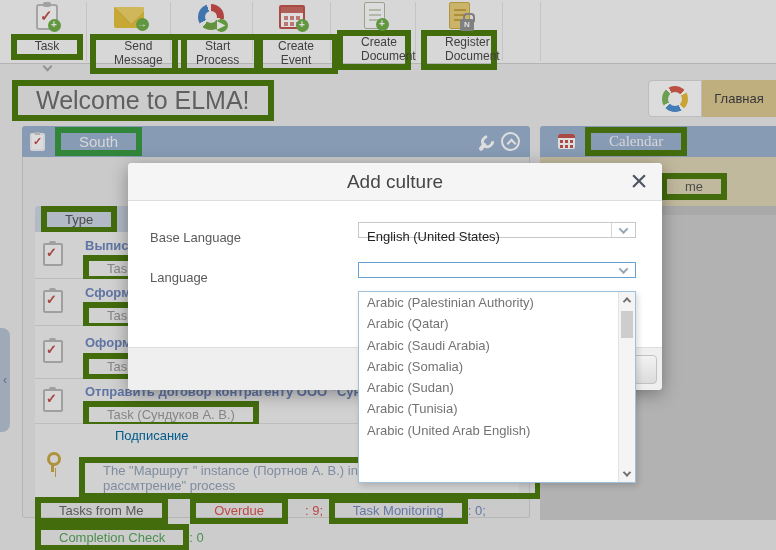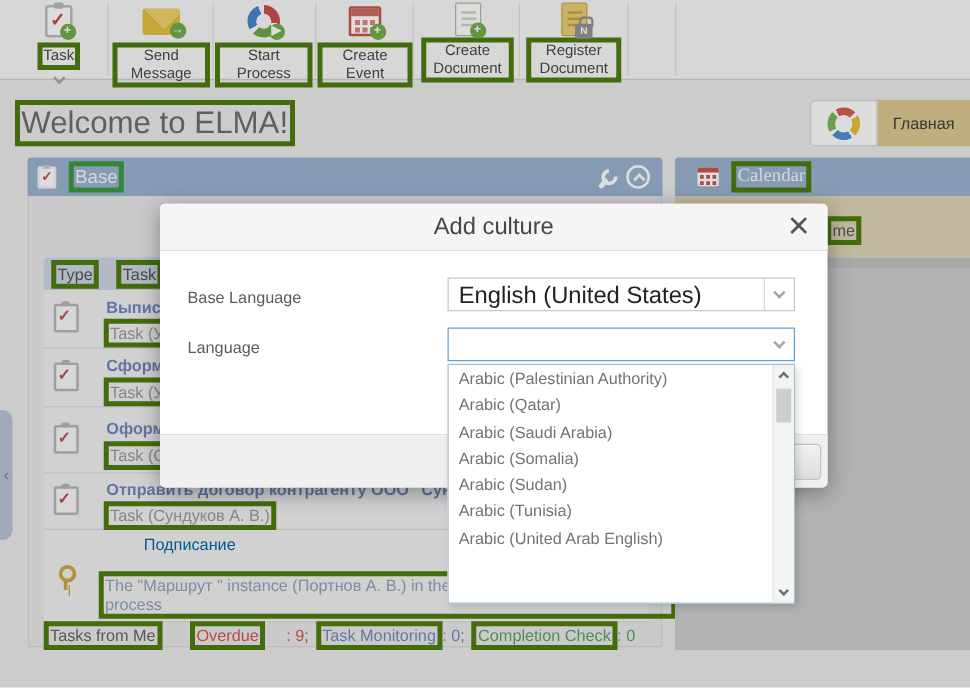--- a/index.html
+++ b/index.html
@@ -1,19 +1,19 @@
 <!DOCTYPE html>
 <html><head>
 <meta charset="utf-8">
 <style>
   * { margin:0; padding:0; box-sizing:border-box; }
   html,body { width:776px; height:550px; font-family:"Liberation Sans", sans-serif; }
   #stage { position:relative; width:776px; height:550px; background:#ebebeb; overflow:hidden; }
 
-  .gbox { display:inline-block; border:4px solid #4d7c0f; padding:0 1px; }
+  .gbox { display:inline-block; border:6px solid #4d7c0f; padding:0 18px; }
 
   
   #toolbar { position:absolute; left:0; top:0; width:776px; height:64px; background:#f7f7f7; border-bottom:1px solid #cfcfcf; }
   .tb-sep { position:absolute; top:2px; bottom:2px; width:1px; background:#e2e2e2; }
   .tb-btn { position:absolute; top:0; height:64px; text-align:center; cursor:pointer; }
   .tb-label { font-size:12px; color:#4a4a4a; line-height:1.15; }
   .tb-ico-wrap { position:relative; height:34px; display:flex; align-items:center; justify-content:center; }
   .badge { position:absolute; width:13px; height:13px; border-radius:50%; background:#6fae49; color:#fff; font-size:10px; line-height:12px; text-align:center; font-weight:bold; }
   
   .clipboard { position:relative; width:22px; height:26px; border:2px solid #bdbdbd; border-radius:3px; background:#fdfdfd; }
@@ -97,21 +97,21 @@
 
   
   #dim { position:absolute; inset:0; background:rgba(0,0,0,0.13); z-index:50; }
 
   
   #modal { position:absolute; left:128px; top:163px; width:534px; height:227px; background:#fff; border-radius:4px; box-shadow:0 4px 18px rgba(0,0,0,0.35); z-index:100; }
   #m-hdr { position:absolute; left:0; right:0; top:0; height:38px; background:#f5f5f5; border-bottom:1px solid #ddd; border-radius:4px 4px 0 0; }
   #m-title { position:absolute; left:0; right:0; top:8px; text-align:center; font-size:19px; color:#464646; }
   #m-close { position:absolute; right:8px; top:-1px; width:30px; height:38px; font-size:30px; font-weight:300; color:#4d5560; text-align:center; line-height:38px; cursor:pointer; }
   .m-label { position:absolute; left:22px; font-size:13px; color:#5b5b5b; }
-  .m-select { position:absolute; left:230px; width:278px; height:27px; background:#fff; border:1px solid #c8c8c8; font-size:19px; color:#222; line-height:27px; padding-left:8px; }
+  .m-select { position:absolute; left:230px; width:278px; height:16px; background:#fff; border:1px solid #c8c8c8; font-size:13px; color:#222; line-height:27px; padding-left:8px; }
   .sel-arrow { position:absolute; right:0; top:0; bottom:0; width:24px; border-left:1px solid #d5d5d5; display:flex; align-items:center; justify-content:center; }
   .sel-arrow .chv { width:7px; height:7px; border-right:2px solid #9aa7b5; border-bottom:2px solid #9aa7b5; transform:rotate(45deg) translate(-1px,-1px); }
   #combo-lang { border:1px solid #66a1d4; }
   #m-footer { position:absolute; left:0; right:0; bottom:0; height:43px; background:#efefef; border-top:1px solid #ddd; border-radius:0 0 4px 4px; }
   #m-action { position:absolute; right:5px; top:7px; width:57px; height:29px; background:linear-gradient(#f2f2f2,#dcdcdc); border:1px solid #c2c2c2; border-radius:4px; }
 
   
   #ddlist { position:absolute; left:358px; top:291px; width:278px; height:192px; background:#fff; border:1px solid #9fc0d8; z-index:120; box-shadow:2px 3px 6px rgba(0,0,0,0.15); }
   .dd-item { height:21.3px; line-height:21.3px; padding-left:8px; font-size:13px; color:#737373; white-space:nowrap; cursor:pointer; }
   #dd-scroll { position:absolute; right:0; top:0; bottom:0; width:17px; background:#f4f4f4; border-left:1px solid #e3e3e3; }
@@ -188,21 +188,21 @@
   </div>
 
   <span id="welcome" class="gbox">Welcome to ELMA!</span>
   <div id="logo-btn">
     <div class="elma-ring"></div>
   </div>
   <div id="home-tab">Главная</div>
 
   <div id="tasks-hdr" class="panel-hdr">
     <div class="clipboard-sm"></div>
-    <span class="gbox" style="border-color:#3a9a43;">Base</span>
+    <span class="gbox" style="border-color:#3a9a43;">South</span>
     <div style="margin-left:auto; display:flex; align-items:center; padding-right:10px;">
       <div class="wrench"></div>
       <div class="circ-chev"></div>
     </div>
   </div>
 
   <div id="tasks-body">
     <div id="ttable">
       <div id="thead">
         <span class="gbox" style="margin-left:6px;">Type</span>

